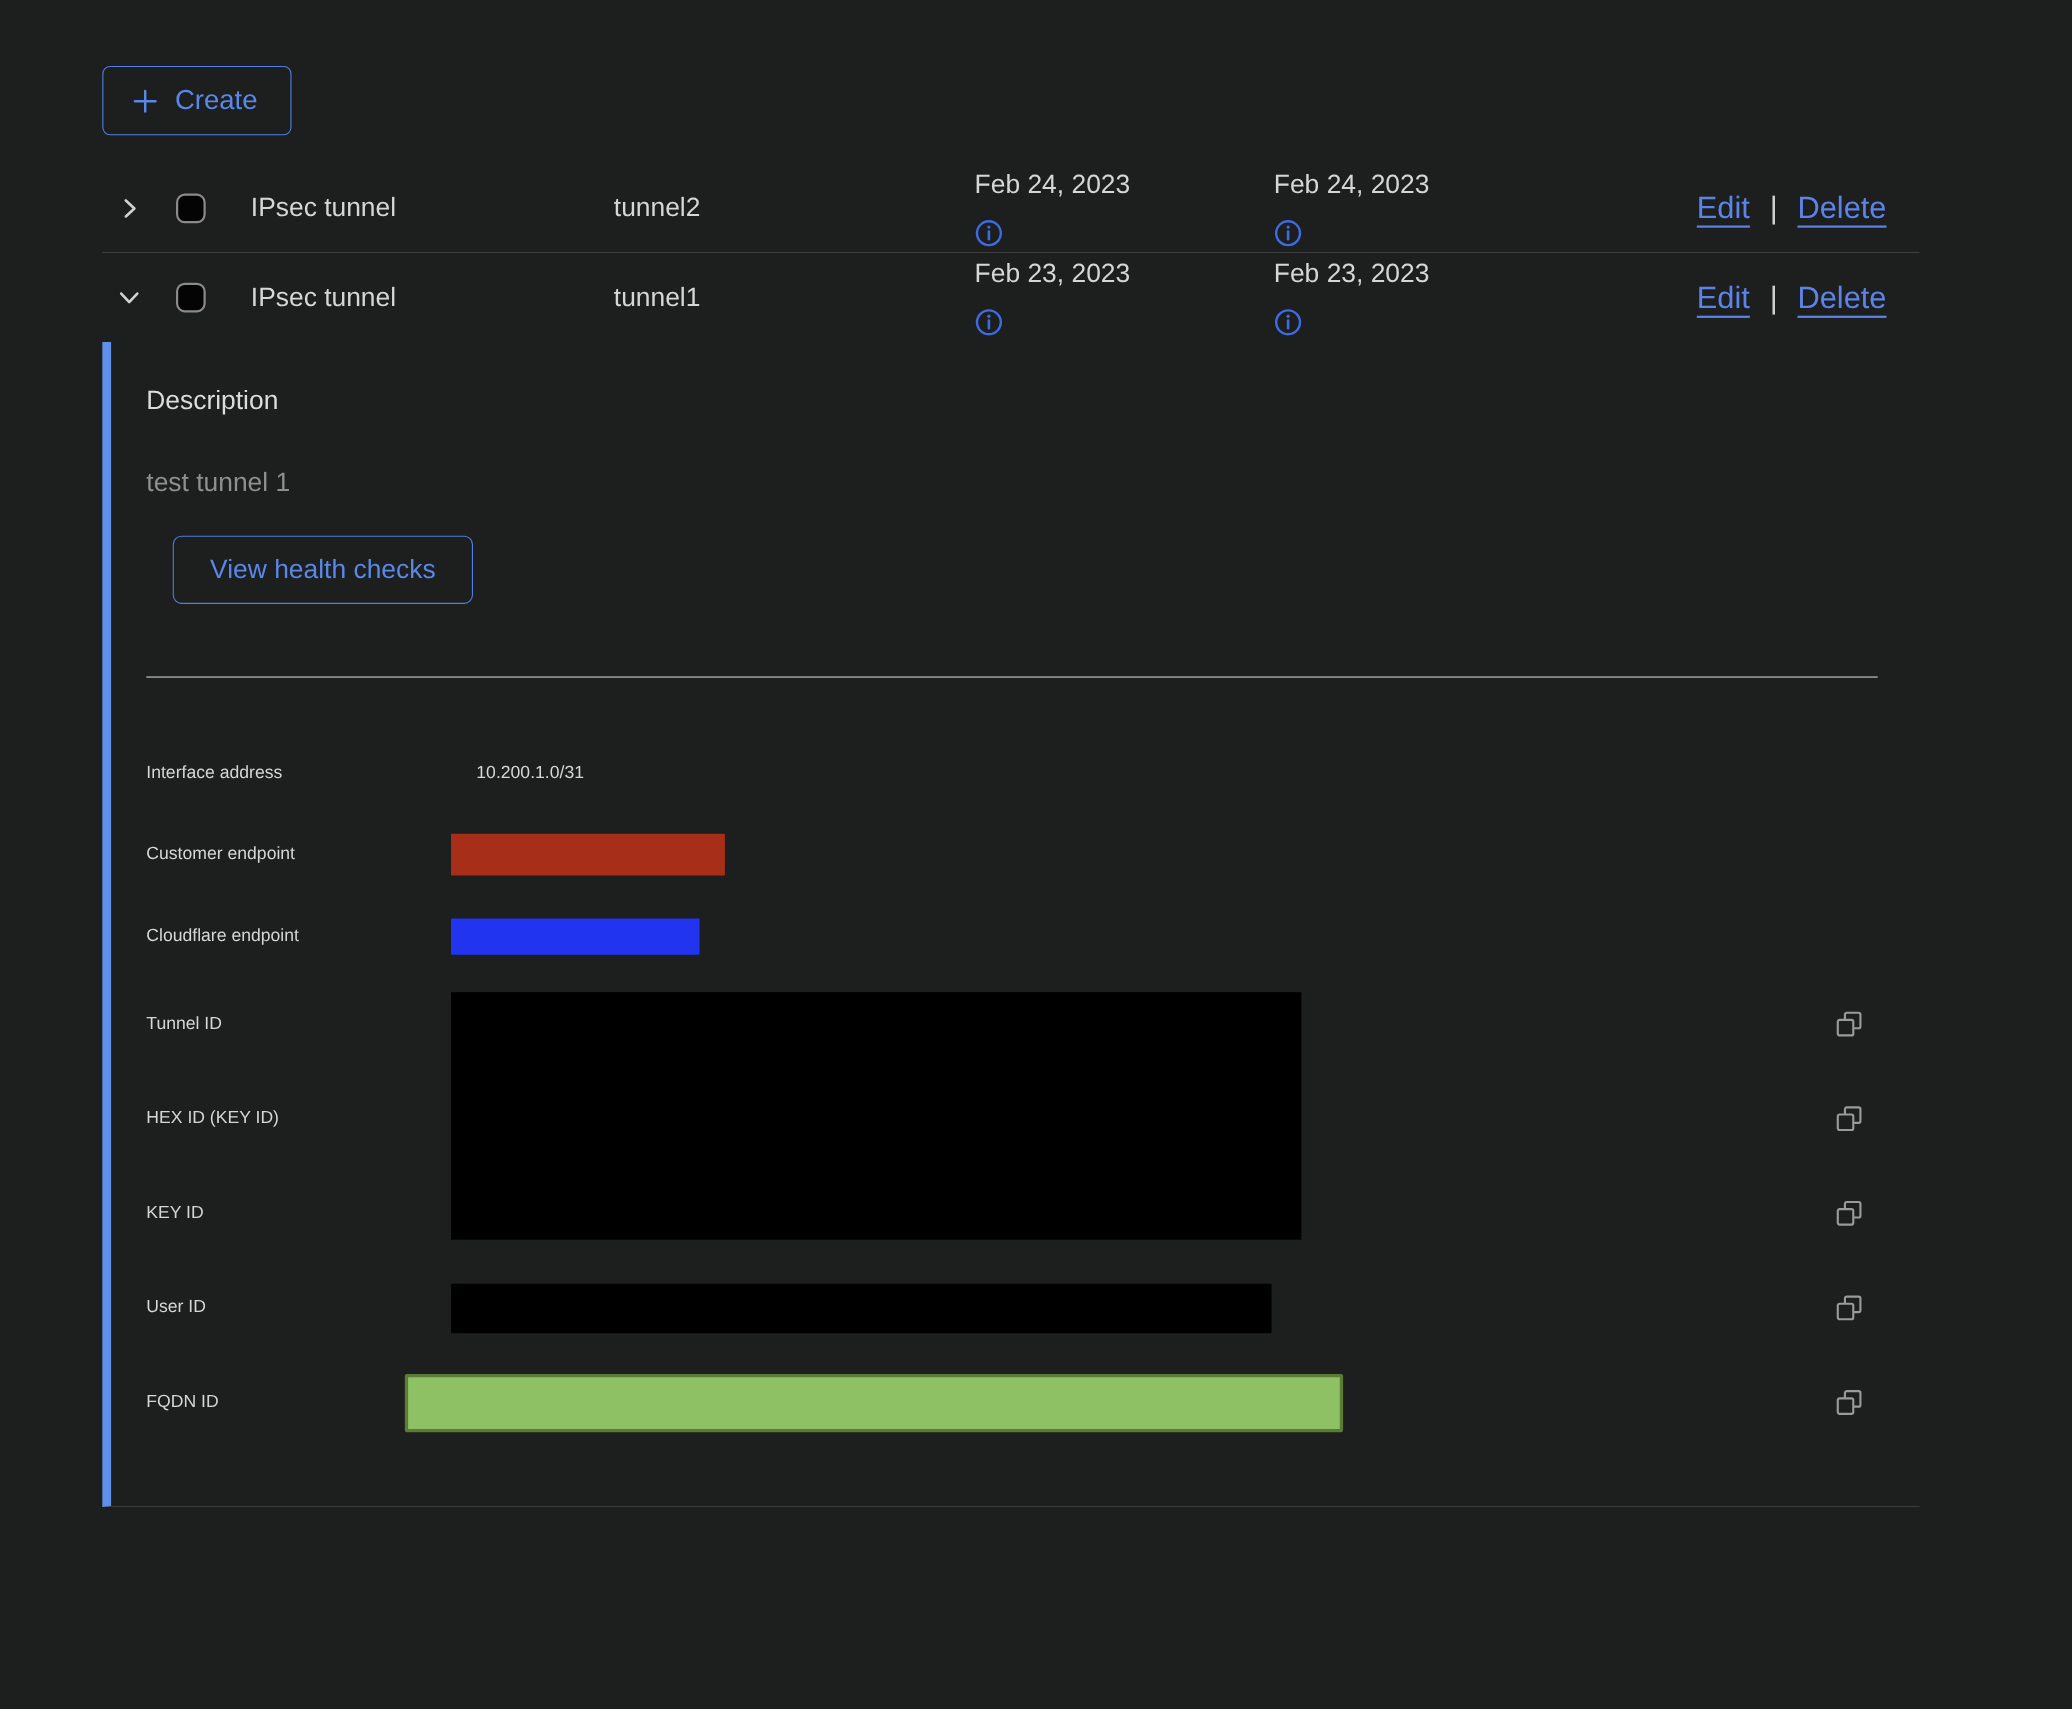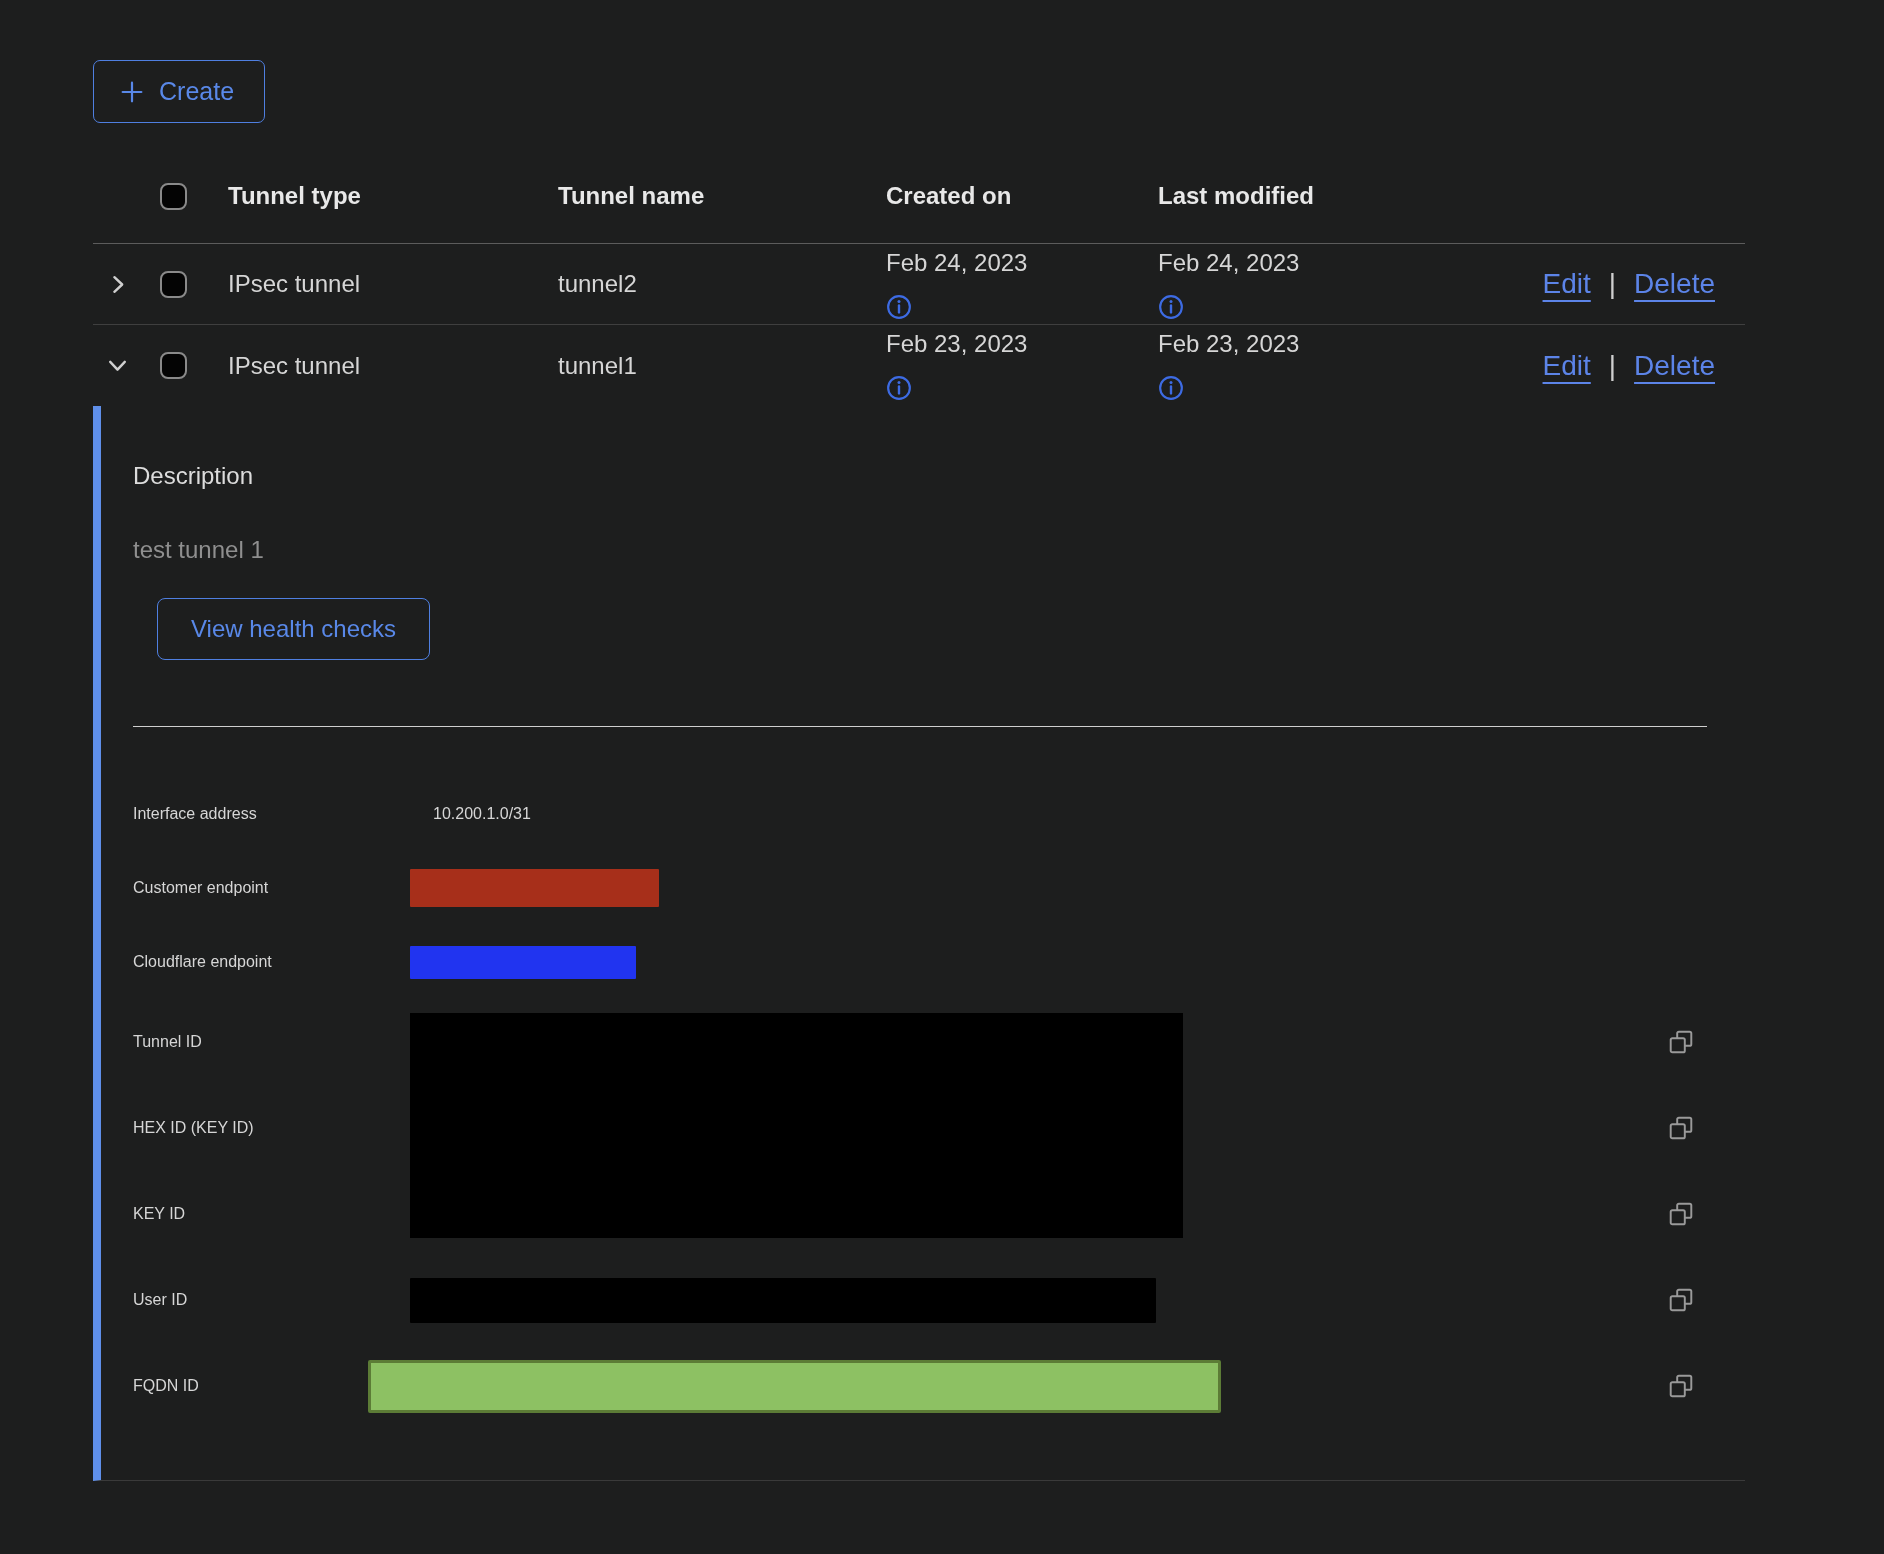--- a/index.html
+++ b/index.html
@@ -21,21 +21,21 @@
   .chev-cell { padding-left:12px; display:flex; align-items:center; }
   .checkbox { width:27px; height:27px; border:2px solid #8a8a8a; border-radius:8px; background:#040404; cursor:pointer; }
   .date-cell { display:flex; align-items:flex-start; gap:17px;flex-direction:column; }
   .actions { justify-self:end; display:flex; align-items:center; gap:18px; padding-right:30px; font-size:28px; }
   .lnk { color:#5c84e8; text-decoration:underline; text-underline-offset:7px; text-decoration-thickness:2px; cursor:pointer; }
   .sep { color:#cfcfcf; }
 
   
   .panel { width:1652px; border-left:8px solid #5f8fe9; border-bottom:1px solid #3a3a3a;
            padding:20px 0 51px 32px; color:#d6d6d6; }
-  .desc-label { margin-top:36px; font-size:24px; color:#dcdcdc; }
+  .desc-label { margin-top:20px; font-size:24px; color:#dcdcdc; }
   .desc-value { margin-top:46px; font-size:24px; color:#8f8f8f; }
   .health-btn { margin-top:34px; height:62px; padding:0 33px; background:transparent;
                 border:1.5px solid #4f7fe0; border-radius:8px; color:#5988e8; font-size:24px;
                 cursor:pointer; font-family:inherit;margin-left:24px; }
   .panel-divider { width:1574px; height:1px; background:#cfcfcf; margin-top:66px; }
 
   .details { margin-top:50px; font-size:16px; }
   .drow { display:flex; align-items:center; height:74px; }
   .dlabel { width:277px; flex-shrink:0; color:#d6d6d6; }
   .dvalue { padding-left:23px; color:#d6d6d6; }
@@ -75,31 +75,20 @@
     <span style="display:flex">
       <svg width="28" height="28" viewBox="0 0 24 24">
           <path d="M12 4v16M4 12h16" stroke="#5988e8" stroke-width="1.9" stroke-linecap="round" fill="none"></path>
         </svg>
     </span>
     <span>Create</span>
   </button>
 
   <div class="tbl">
 
-    <div class="tr thead">
-      <div></div>
-      <div>
-          <div class="checkbox" role="checkbox" aria-checked="false"></div>
-        </div>
-      <div>Tunnel type</div>
-      <div>Tunnel name</div>
-      <div>Created on</div>
-      <div>Last modified</div>
-      <div></div>
-    </div>
 
     <div class="tr row b">
       <div class="chev-cell">
         <span style="display:flex;cursor:pointer">
           <svg width="25" height="25" viewBox="0 0 24 24">
               <polyline points="9 5 16.5 12 9 19" fill="none" stroke="#d0d0d0" stroke-width="2.3" stroke-linecap="round" stroke-linejoin="round"></polyline>
             </svg>
         </span>
       </div>
       <div>

